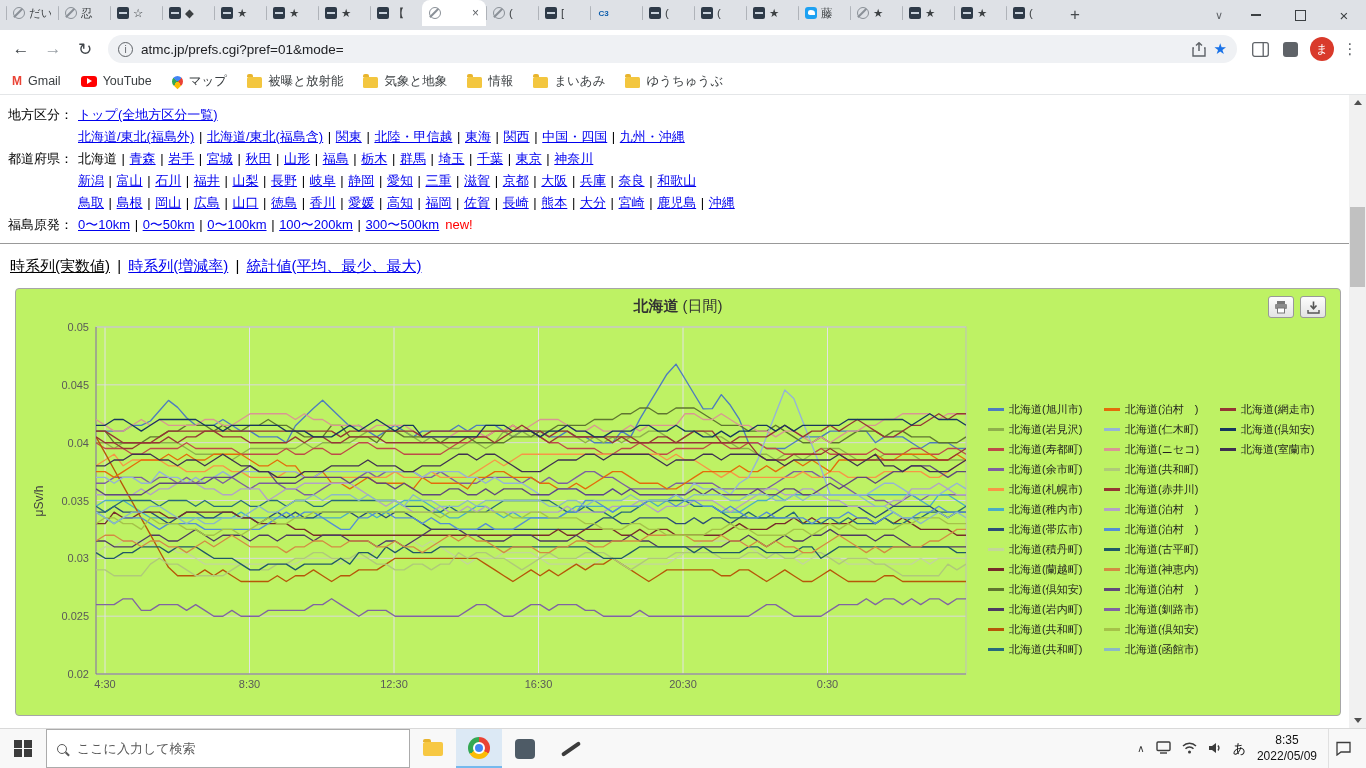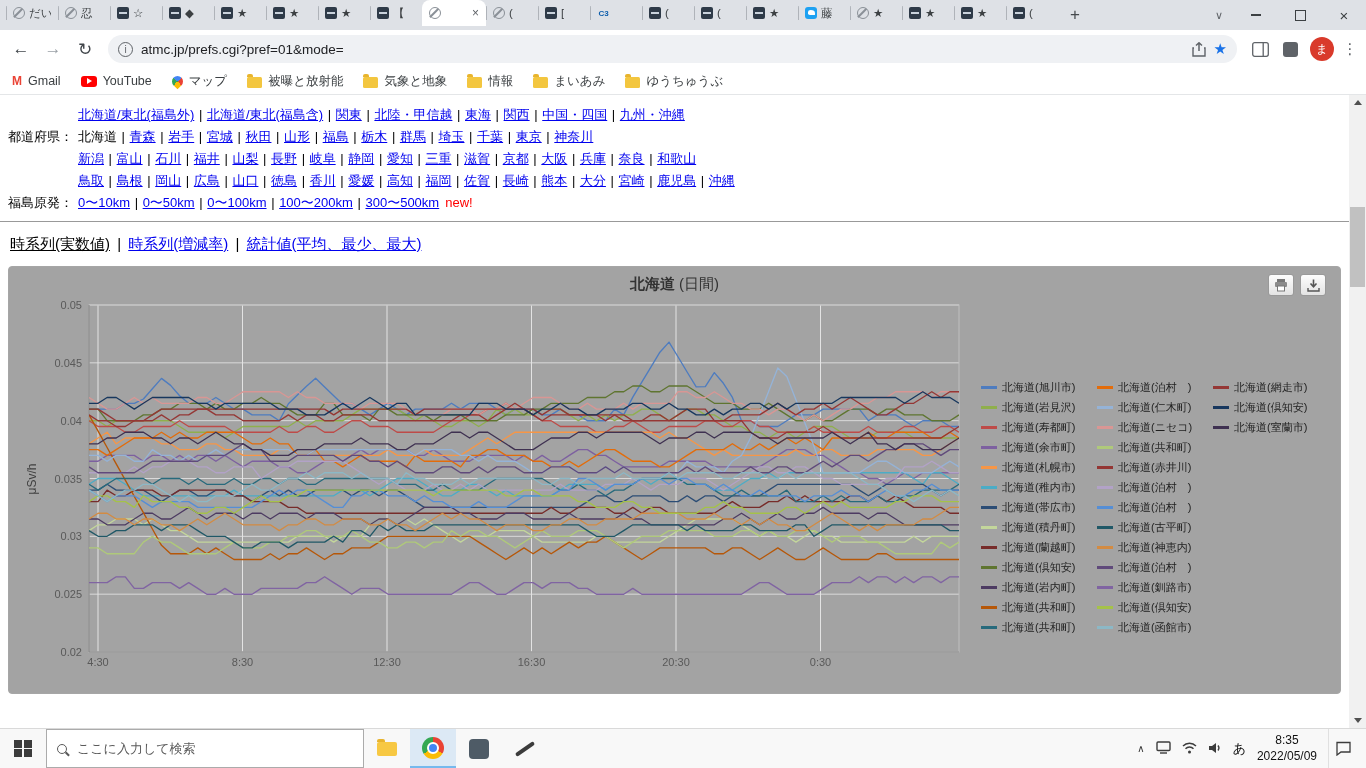--- a/index.html
+++ b/index.html
@@ -65,21 +65,21 @@
   .curtext{color:#000;}
   .sep{color:#000;margin:0 1px;}
   .newbadge{color:#FF0000;margin-left:6px;}
   .rule{border-top:1px solid #999;margin:7px 0 0 -8px;}
   .viewtabs{font-size:15px;margin:13px 0 12px 2px;white-space:nowrap;}
   .viewtabs a.vlink{color:#0000EE;text-decoration:underline;cursor:pointer;text-align:center;}
   .viewtabs .vcur{color:#000;text-decoration:underline;text-align:right;}
   .viewtabs .sep{margin:0 3px;}
 
   
-  .chart-panel{position:relative;margin-right:8px;height:428px;border:1px solid #A6A6A6;border-radius:4px;background:#a3a3a3;box-sizing:border-box;}
+  .chart-panel{position:relative;margin-right:8px;height:428px;border:1px solid #A6A6A6;border-radius:4px;background:#bef264;box-sizing:border-box;margin-left:7px;}
   .chart-title{position:absolute;top:8px;left:0;width:100%;text-align:center;font-size:15px;color:#333;}
   .ct-b{font-weight:bold;}
   .chart-btns{position:absolute;top:7px;right:14px;display:flex;gap:6px;}
   .cbtn{width:24px;height:20px;border:1px solid #999;border-radius:3px;background:linear-gradient(#FDFDFD,#E3E3E3);
         display:flex;align-items:center;justify-content:center;cursor:pointer;}
   .ylab{position:absolute;left:8px;top:205px;transform:rotate(-90deg);font-size:12px;color:#404040;}
   #chart-svg{position:absolute;left:0;top:28px;}
   .legend{position:absolute;left:972px;top:110px;display:grid;grid-template-rows:repeat(13,20px);grid-auto-flow:column;grid-auto-columns:114px;column-gap:2px;font-size:11px;color:#1F1F1F;}
   .litem{display:flex;align-items:center;white-space:nowrap;cursor:pointer;}
   .lmark{display:inline-block;width:16px;height:3px;margin-right:5px;flex:0 0 auto;}
@@ -90,21 +90,21 @@
   .sb-up{top:0;} .sb-dn{bottom:0;}
   .tri-up{border-left:4px solid transparent;border-right:4px solid transparent;border-bottom:5px solid #505050;}
   .tri-dn{border-left:4px solid transparent;border-right:4px solid transparent;border-top:5px solid #505050;}
   .sb-thumb{position:absolute;left:1px;top:112px;width:15px;height:80px;background:#C1C1C1;cursor:pointer;}
 
   
   .taskbar{position:absolute;left:0;right:0;bottom:0;height:40px;background:#F8F8F8;border-top:1px solid #D9D9D9;display:flex;align-items:stretch;z-index:50;box-sizing:border-box;}
   .tstart{width:46px;display:flex;align-items:center;justify-content:center;cursor:pointer;}
   .winlogo{display:grid;grid-template-columns:8px 8px;grid-template-rows:8px 8px;gap:1.5px;}
   .winlogo span{background:#3C3C3C;}
-  .tsearch{width:318px;background:#fff;border:1px solid #ABABAB;display:flex;align-items:center;gap:8px;padding:0 10px;box-sizing:border-box;margin:0;}
+  .tsearch{width:364px;background:#fff;border:1px solid #ABABAB;display:flex;align-items:center;gap:8px;padding:0 10px;box-sizing:border-box;margin:0;}
   .mag{width:8px;height:8px;border:1.6px solid #5A5A5A;border-radius:50%;position:relative;flex:0 0 auto;}
   .mag::after{content:'';position:absolute;left:7px;top:8px;width:5px;height:1.6px;background:#5A5A5A;transform:rotate(45deg);}
   .tsearch input{border:none;outline:none;background:transparent;font-size:13px;width:100%;font-family:inherit;color:#333;}
   .tsearch input::placeholder{color:#5A5A5A;opacity:1;}
   .tapp{width:46px;display:flex;align-items:center;justify-content:center;cursor:pointer;box-sizing:border-box;}
   .tapp.active{background:#DCE9F5;border-bottom:2px solid #76B9ED;}
   .fe-icon{width:20px;height:14px;background:#F7C843;border-radius:2px;position:relative;}
   .fe-icon::before{content:'';position:absolute;top:-3px;left:0;width:8px;height:3px;background:#E8B42E;border-radius:2px 2px 0 0;}
   .chrome-icon{width:22px;height:22px;border-radius:50%;background:conic-gradient(#EA4335 0 33%,#FBBC05 0 66%,#34A853 0);position:relative;}
   .chrome-icon::after{content:'';position:absolute;inset:5px;background:#4285F4;border:2.5px solid #fff;border-radius:50%;box-sizing:border-box;}
@@ -272,20 +272,21 @@
         <span class="ic-folder"></span>
         <span class="bmlabel">まいあみ</span>
       </div>
       <div class="bm">
         <span class="ic-folder"></span>
         <span class="bmlabel">ゆうちゅうぶ</span>
       </div>
     </div>
 
   <div class="page">
+    <div class="nrow"><span class="nlabel">地方区分：</span><span class="nlinks" id="regionL1"><a class="plink">トップ(全地方区分一覧)</a></span></div>
     <div class="nrow"><span class="nlabel"></span><span class="nlinks" id="regionL2"><a class="plink">北海道/東北(福島外)</a><span class="sep"> | </span><a class="plink">北海道/東北(福島含)</a><span class="sep"> | </span><a class="plink">関東</a><span class="sep"> | </span><a class="plink">北陸・甲信越</a><span class="sep"> | </span><a class="plink">東海</a><span class="sep"> | </span><a class="plink">関西</a><span class="sep"> | </span><a class="plink">中国・四国</a><span class="sep"> | </span><a class="plink">九州・沖縄</a></span></div>
     <div class="nrow"><span class="nlabel">都道府県：</span><span class="nlinks" id="prefL1"><span class="curtext">北海道</span><span class="sep"> | </span><a class="plink">青森</a><span class="sep"> | </span><a class="plink">岩手</a><span class="sep"> | </span><a class="plink">宮城</a><span class="sep"> | </span><a class="plink">秋田</a><span class="sep"> | </span><a class="plink">山形</a><span class="sep"> | </span><a class="plink">福島</a><span class="sep"> | </span><a class="plink">栃木</a><span class="sep"> | </span><a class="plink">群馬</a><span class="sep"> | </span><a class="plink">埼玉</a><span class="sep"> | </span><a class="plink">千葉</a><span class="sep"> | </span><a class="plink">東京</a><span class="sep"> | </span><a class="plink">神奈川</a></span></div>
     <div class="nrow"><span class="nlabel"></span><span class="nlinks" id="prefL2"><a class="plink">新潟</a><span class="sep"> | </span><a class="plink">富山</a><span class="sep"> | </span><a class="plink">石川</a><span class="sep"> | </span><a class="plink">福井</a><span class="sep"> | </span><a class="plink">山梨</a><span class="sep"> | </span><a class="plink">長野</a><span class="sep"> | </span><a class="plink">岐阜</a><span class="sep"> | </span><a class="plink">静岡</a><span class="sep"> | </span><a class="plink">愛知</a><span class="sep"> | </span><a class="plink">三重</a><span class="sep"> | </span><a class="plink">滋賀</a><span class="sep"> | </span><a class="plink">京都</a><span class="sep"> | </span><a class="plink">大阪</a><span class="sep"> | </span><a class="plink">兵庫</a><span class="sep"> | </span><a class="plink">奈良</a><span class="sep"> | </span><a class="plink">和歌山</a></span></div>
     <div class="nrow"><span class="nlabel"></span><span class="nlinks" id="prefL3"><a class="plink">鳥取</a><span class="sep"> | </span><a class="plink">島根</a><span class="sep"> | </span><a class="plink">岡山</a><span class="sep"> | </span><a class="plink">広島</a><span class="sep"> | </span><a class="plink">山口</a><span class="sep"> | </span><a class="plink">徳島</a><span class="sep"> | </span><a class="plink">香川</a><span class="sep"> | </span><a class="plink">愛媛</a><span class="sep"> | </span><a class="plink">高知</a><span class="sep"> | </span><a class="plink">福岡</a><span class="sep"> | </span><a class="plink">佐賀</a><span class="sep"> | </span><a class="plink">長崎</a><span class="sep"> | </span><a class="plink">熊本</a><span class="sep"> | </span><a class="plink">大分</a><span class="sep"> | </span><a class="plink">宮崎</a><span class="sep"> | </span><a class="plink">鹿児島</a><span class="sep"> | </span><a class="plink">沖縄</a></span></div>
     <div class="nrow"><span class="nlabel">福島原発：</span><span class="nlinks" id="nppL"><a class="plink">0〜10km</a><span class="sep"> | </span><a class="plink">0〜50km</a><span class="sep"> | </span><a class="plink">0〜100km</a><span class="sep"> | </span><a class="plink">100〜200km</a><span class="sep"> | </span><a class="plink">300〜500km</a><span class="newbadge">new!</span></span></div>
     <div class="rule"></div>
     <div class="viewtabs" id="viewtabs"><span class="vcur">時系列(実数値)</span><span class="sep"> | </span><a class="vlink">時系列(増減率)</a><span class="sep"> | </span><a class="vlink">統計値(平均、最少、最大)</a></div>
 
     <div class="chart-panel">
       <div class="chart-title"><span class="ct-b">北海道</span><span> </span><span class="ct-n">(日間)</span></div>

